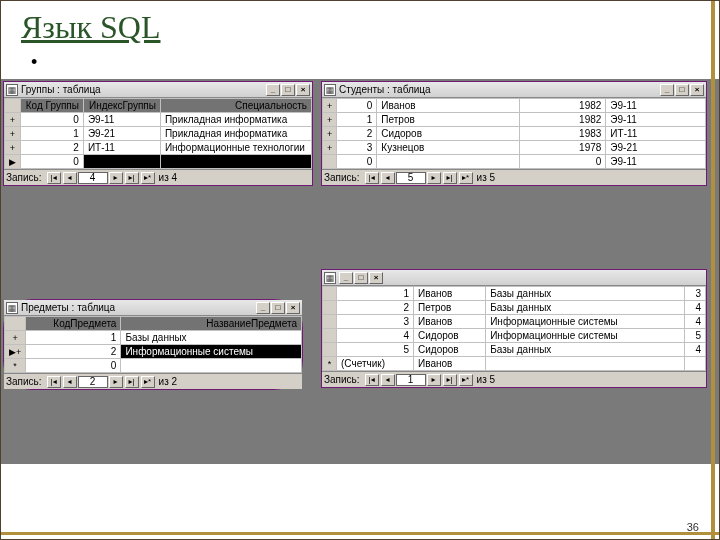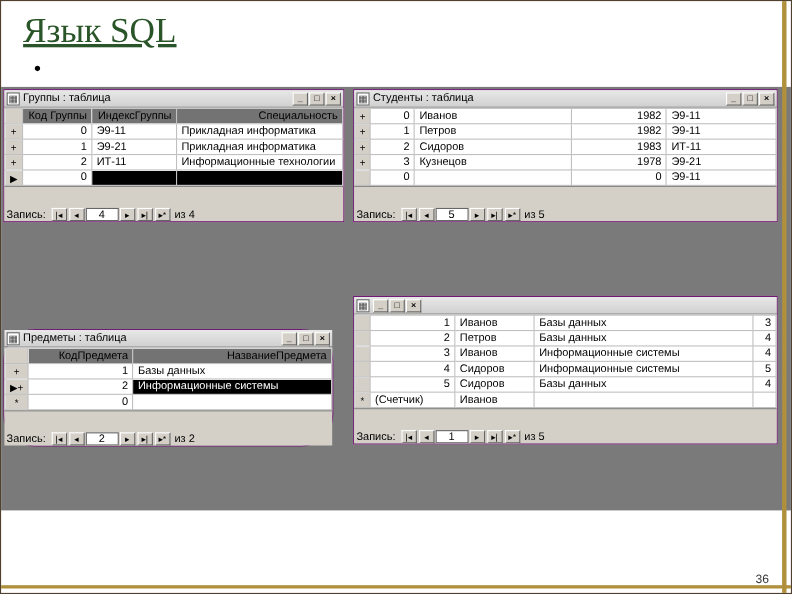--- a/index.html
+++ b/index.html
@@ -22,21 +22,21 @@
 
   .grid { background: #fff; }
   .grid table { border-collapse: collapse; width: 100%; }
   .grid th, .grid td { border: 1px solid #c0c0c0; padding: 1px 4px; font-size: 10px; height: 14px; white-space: nowrap; overflow: hidden; }
   .grid th { background: #737373; font-weight: normal; text-align: right; }
   .grid .rowsel { width: 14px; background: #d4d0c8; text-align: center; font-size: 9px; }
   .grid .num { text-align: right; }
   .grid .sel-row td { background: #000; color: #fff; }
   .grid .sel-cell { background: #000; color: #fff; }
 
-  .nav { display: flex; align-items: flex-end; background: #d4d0c8; border-top: 1px solid #888; height: 32px; padding: 0 2px; font-size: 10px; }
+  .nav { display: flex; align-items: center; background: #d4d0c8; border-top: 1px solid #888; height: 16px; padding: 0 2px; font-size: 10px; }
   .nav-label { margin-right: 4px; }
   .nav-btn { width: 14px; height: 12px; background: #d4d0c8; border: 1px solid #fff; border-right-color: #666; border-bottom-color: #666; display: inline-flex; align-items: center; justify-content: center; font-size: 8px; cursor: pointer; margin: 0 1px; }
   .nav-input { width: 30px; height: 12px; border: 1px solid #666; text-align: center; font-size: 10px; }
   .nav-of { margin: 0 3px; }
 </style>
 </head>
 <body>
 
 <div class="slide-title">Язык SQL</div>
 <div class="bullet-row">

